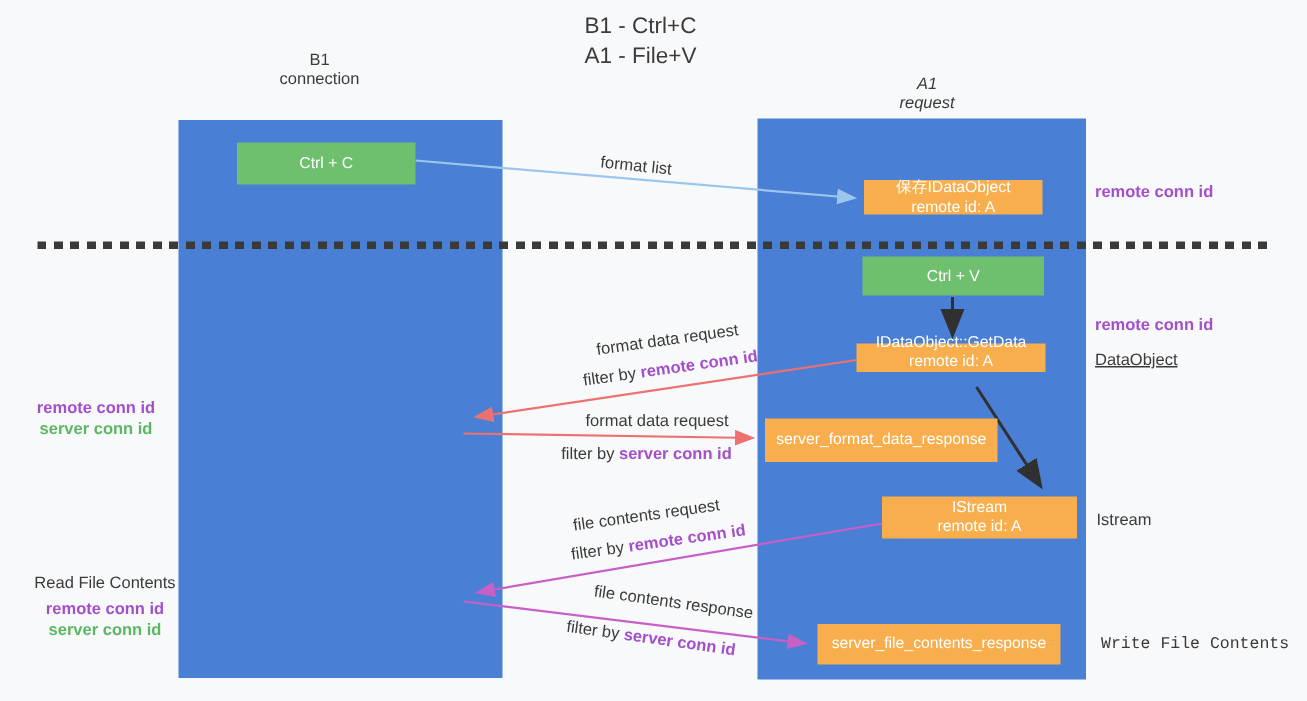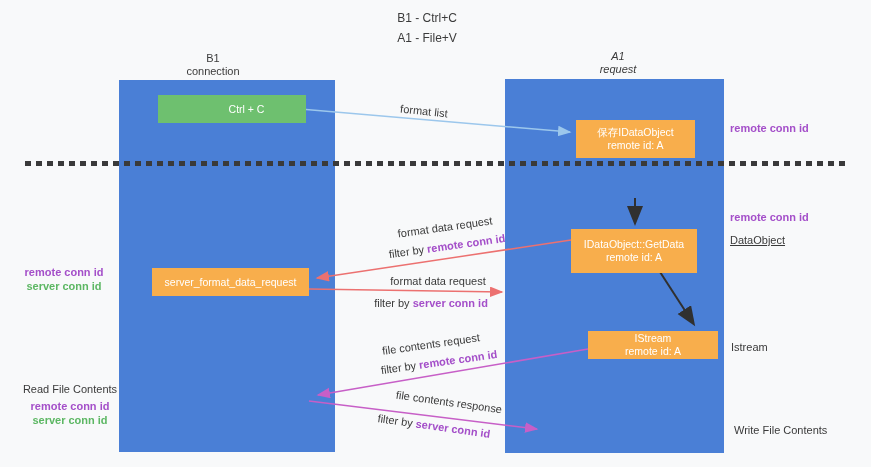--- a/index.html
+++ b/index.html
@@ -1,21 +1,21 @@
 <!DOCTYPE html>
 <html><head>
 <meta charset="utf-8">
 <style>
   html,body{margin:0;padding:0;}
   body{font-family:"Liberation Sans","DejaVu Sans",sans-serif;background:#f8f9fa;}
   #stage{position:relative;width:871px;height:467px;background:#f8f9fa;overflow:hidden;}
 
   .lane{position:absolute;background:#4a7fd6;z-index:0;}
   .title{position:absolute;left:427px;top:8px;transform:translateX(-50%);
-         text-align:center;font-size:12px;color:#3b3b3b;line-height:20px;z-index:3;}
+         text-align:center;font-size:15px;color:#3b3b3b;line-height:20px;z-index:3;}
   .lane-header{position:absolute;transform:translateX(-50%);text-align:center;
          font-size:11px;color:#3b3b3b;line-height:13px;z-index:3;}
 
   .box{position:absolute;display:flex;flex-direction:column;align-items:center;
        justify-content:center;text-align:center;color:#fff;font-size:10.5px;
        line-height:13px;white-space:nowrap;z-index:3;}
   .orange{background:#f8ae4c;}
   .green{background:#6ec06f;}
 
   .lbl{position:absolute;font-size:11px;color:#3a3a3a;white-space:nowrap;z-index:3;}
@@ -64,55 +64,61 @@
     <line x1="309" y1="289" x2="502" y2="292" stroke="#ec7170" stroke-width="1.5" marker-end="url(#mSalmon)"></line>
     <line x1="588" y1="349" x2="318" y2="395" stroke="#c75fc7" stroke-width="1.5" marker-end="url(#mMagenta)"></line>
     <line x1="309" y1="401" x2="537" y2="429" stroke="#c75fc7" stroke-width="1.5" marker-end="url(#mMagenta)"></line>
   </svg>
 
   <div class="title">
     <div>B1 - Ctrl+C</div>
     <div>A1 - File+V</div>
   </div>
 
-  <div class="lane-header" style="left:213px;top:52px;">
+  <div class="lane-header" style="left:213px;top:34px;">
     <div>B1</div>
     <div>connection</div>
   </div>
   <div class="lane-header" style="left:618px;top:50px;font-style:italic;">
     <div>A1</div>
     <div>request</div>
   </div>
 
-  <div class="box green" style="left:158px;top:95px;width:119px;height:28px;padding-left:29px;">
+  <div class="box green" style="left:158px;top:95px;width:119px;height:28px;">
     <div>Ctrl + C</div>
   </div>
 
-  <div class="box orange" style="left:576px;top:120px;width:119px;height:38px;">
+  <div class="box orange" style="left:576px;top:120px;width:119px;height:23px;">
     <div>保存IDataObject</div>
     <div>remote id: A</div>
   </div>
 
+  <div class="box green" style="left:575px;top:171px;width:121px;height:26px;">
+    <div>Ctrl + V</div>
+  </div>
 
-  <div class="box orange" style="left:571px;top:229px;width:126px;height:44px;">
+  <div class="box orange" style="left:571px;top:229px;width:126px;height:19px;justify-content:flex-end;">
     <div>IDataObject::GetData</div>
     <div>remote id: A</div>
   </div>
 
-  <div class="box orange" style="left:152px;top:268px;width:157px;height:28px;">
-    <div>server_format_data_request</div>
+
+  <div class="box orange" style="left:510px;top:279px;width:155px;height:29px;">
+    <div>server_format_data_response</div>
   </div>
-
 
   <div class="box orange" style="left:588px;top:331px;width:130px;height:28px;">
     <div>IStream</div>
     <div>remote id: A</div>
   </div>
 
 
+  <div class="box orange" style="left:545px;top:416px;width:162px;height:27px;">
+    <div>server_file_contents_response</div>
+  </div>
 
   <div class="lbl flow ctr rsm" style="left:424px;top:111px;">format list</div>
 
   <div class="lbl flow ctr rneg" style="left:445px;top:227px;">format data request</div>
   <div class="lbl flow ctr rneg" style="left:447px;top:246px;">
     <span>filter by </span><span class="purple">remote conn id</span>
   </div>
 
   <div class="lbl flow ctr" style="left:438px;top:281px;">format data request</div>
   <div class="lbl flow ctr" style="left:431px;top:303px;">
@@ -137,15 +143,15 @@
   <div class="lbl annot-block" style="left:18px;top:382px;width:104px;">
     <div>Read File Contents</div>
     <div class="purple" style="margin-top:3px;">remote conn id</div>
     <div class="greentxt">server conn id</div>
   </div>
 
   <div class="lbl purple" style="left:730px;top:122px;">remote conn id</div>
   <div class="lbl purple" style="left:730px;top:211px;">remote conn id</div>
   <div class="lbl" style="left:730px;top:234px;text-decoration:underline;">DataObject</div>
   <div class="lbl" style="left:731px;top:341px;">Istream</div>
-  <div class="lbl" style="left:734px;top:424px;">Write File Contents</div>
+  <div class="lbl" style="left:734px;top:424px;font-family:Liberation Mono, monospace;">Write File Contents</div>
 
 </div>
 
 </body></html>

